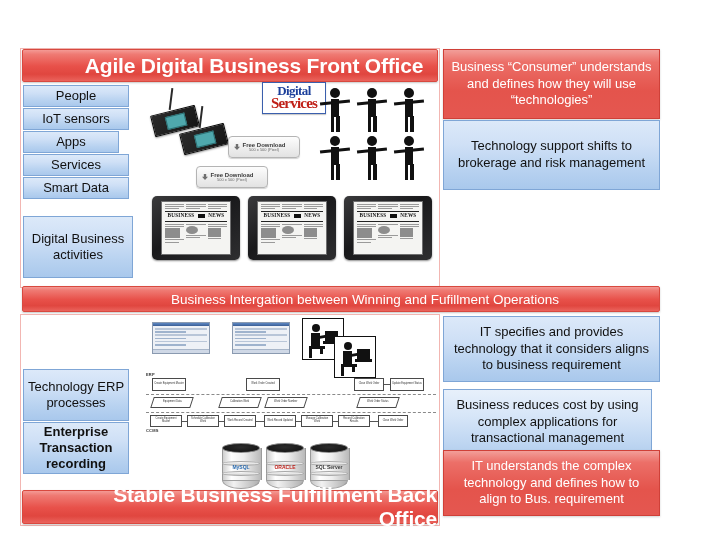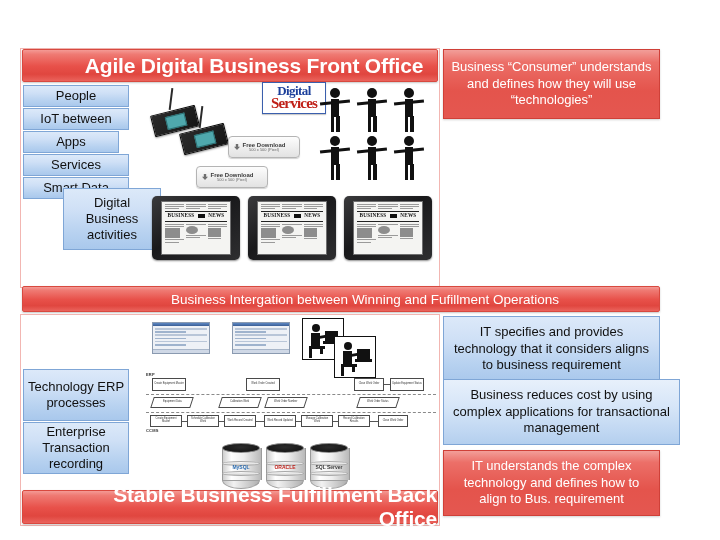--- a/index.html
+++ b/index.html
@@ -207,25 +207,25 @@
 <body>
 
 <div id="stage">
 
 
   <div class="frame" style="left:20px;top:48px;width:420px;height:240px;"></div>
 
   <div class="redbar big" style="left:22px;top:49px;width:416px;height:33px;">Agile Digital Business Front Office</div>
 
   <div class="bluebox" style="left:23px;top:85px;width:106px;height:22px;">People</div>
-  <div class="bluebox" style="left:23px;top:108px;width:106px;height:22px;">IoT between</div>
+  <div class="bluebox" style="left:23px;top:108px;width:106px;height:22px;">IoT sensors</div>
   <div class="bluebox" style="left:23px;top:131px;width:96px;height:22px;">Apps</div>
   <div class="bluebox" style="left:23px;top:154px;width:106px;height:22px;">Services</div>
   <div class="bluebox" style="left:23px;top:177px;width:106px;height:22px;">Smart Data</div>
-  <div class="bluebox" style="left:23px;top:188px;width:98px;height:62px;margin-left:40px;">Digital Business activities</div>
+  <div class="bluebox" style="left:23px;top:216px;width:110px;height:62px;">Digital Business activities</div>
 
   <div class="art" style="left:150px;top:88px;width:90px;height:70px;">
     <div class="antenna" style="left:20px;top:0px;width:1.6px;height:22px;transform:rotate(7deg);"></div>
     <div class="sensor" style="left:2px;top:22px;width:44px;height:20px;transform:rotate(-14deg);">
       <div class="chip" style="left:13px;top:4px;width:18px;height:11px;"></div>
     </div>
     <div class="antenna" style="left:50px;top:18px;width:1.6px;height:22px;transform:rotate(7deg);"></div>
     <div class="sensor" style="left:31px;top:40px;width:44px;height:20px;transform:rotate(-14deg);">
       <div class="chip" style="left:13px;top:4px;width:18px;height:11px;"></div>
     </div>
@@ -436,27 +436,28 @@
             <div class="ln"></div>
             <div class="ln"></div>
             <div class="blk" style="height:9px;width:70%;margin:1px 0;"></div>
             <div class="ln s"></div>
           </div>
       </div>
     </div>
   </div>
 
   <div class="redbox" style="left:443px;top:49px;width:217px;height:70px;">Business “Consumer” understands and defines how they will use “technologies”</div>
+  <div class="bluebox wide" style="left:443px;top:120px;width:217px;height:70px;">Technology support shifts to brokerage and risk management</div>
 
   <div class="redbar mid" style="left:22px;top:286px;width:638px;height:26px;">Business Intergation between Winning and Fufillment Operations</div>
 
   <div class="frame" style="left:20px;top:314px;width:420px;height:212px;"></div>
 
   <div class="bluebox" style="left:23px;top:369px;width:106px;height:52px;">Technology ERP processes</div>
-  <div class="bluebox" style="left:23px;top:422px;width:106px;height:52px;">Enterprise Transaction recording</div>
+  <div class="bluebox" style="left:23px;top:422px;width:106px;height:52px;font-weight:bold;">Enterprise Transaction recording</div>
 
   <div class="appwin" style="left:152px;top:322px;width:58px;height:32px;">
     <div class="bar"></div>
     <div class="body">
       <div class="row"></div>
         <div class="row a"></div>
         <div class="row"></div>
       <div class="row a"></div>
         <div class="row"></div>
         <div class="row a"></div>
@@ -557,18 +558,18 @@
   <div class="db" style="left:310px;top:443px;width:38px;height:46px;">
     <div class="db-bot"></div>
     <div class="db-body"></div>
     <div class="db-ring" style="top:18px;"></div>
     <div class="db-ring" style="top:28px;"></div>
     <div class="db-top"></div>
     <div class="db-lbl" style="top:21px;color:#3a3a3a;">SQL Server</div>
   </div>
 
   <div class="bluebox wide" style="left:443px;top:316px;width:217px;height:66px;">IT specifies and provides technology that it considers aligns to business requirement</div>
-  <div class="bluebox wide pale" style="left:443px;top:379px;width:237px;height:66px;">Business reduces cost by using complex applications for transactional management</div>
+  <div class="bluebox wide pale" style="left:443px;top:389px;width:209px;height:66px;">Business reduces cost by using complex applications for transactional management</div>
   <div class="redbox" style="left:443px;top:450px;width:217px;height:66px;">IT understands the complex technology and defines how to align to Bus. requirement</div>
 
   <div class="redbar big" style="left:22px;top:490px;width:416px;height:34px;">Stable Business Fulfillment Back Office</div>
 
 </div>
 
 </body></html>

